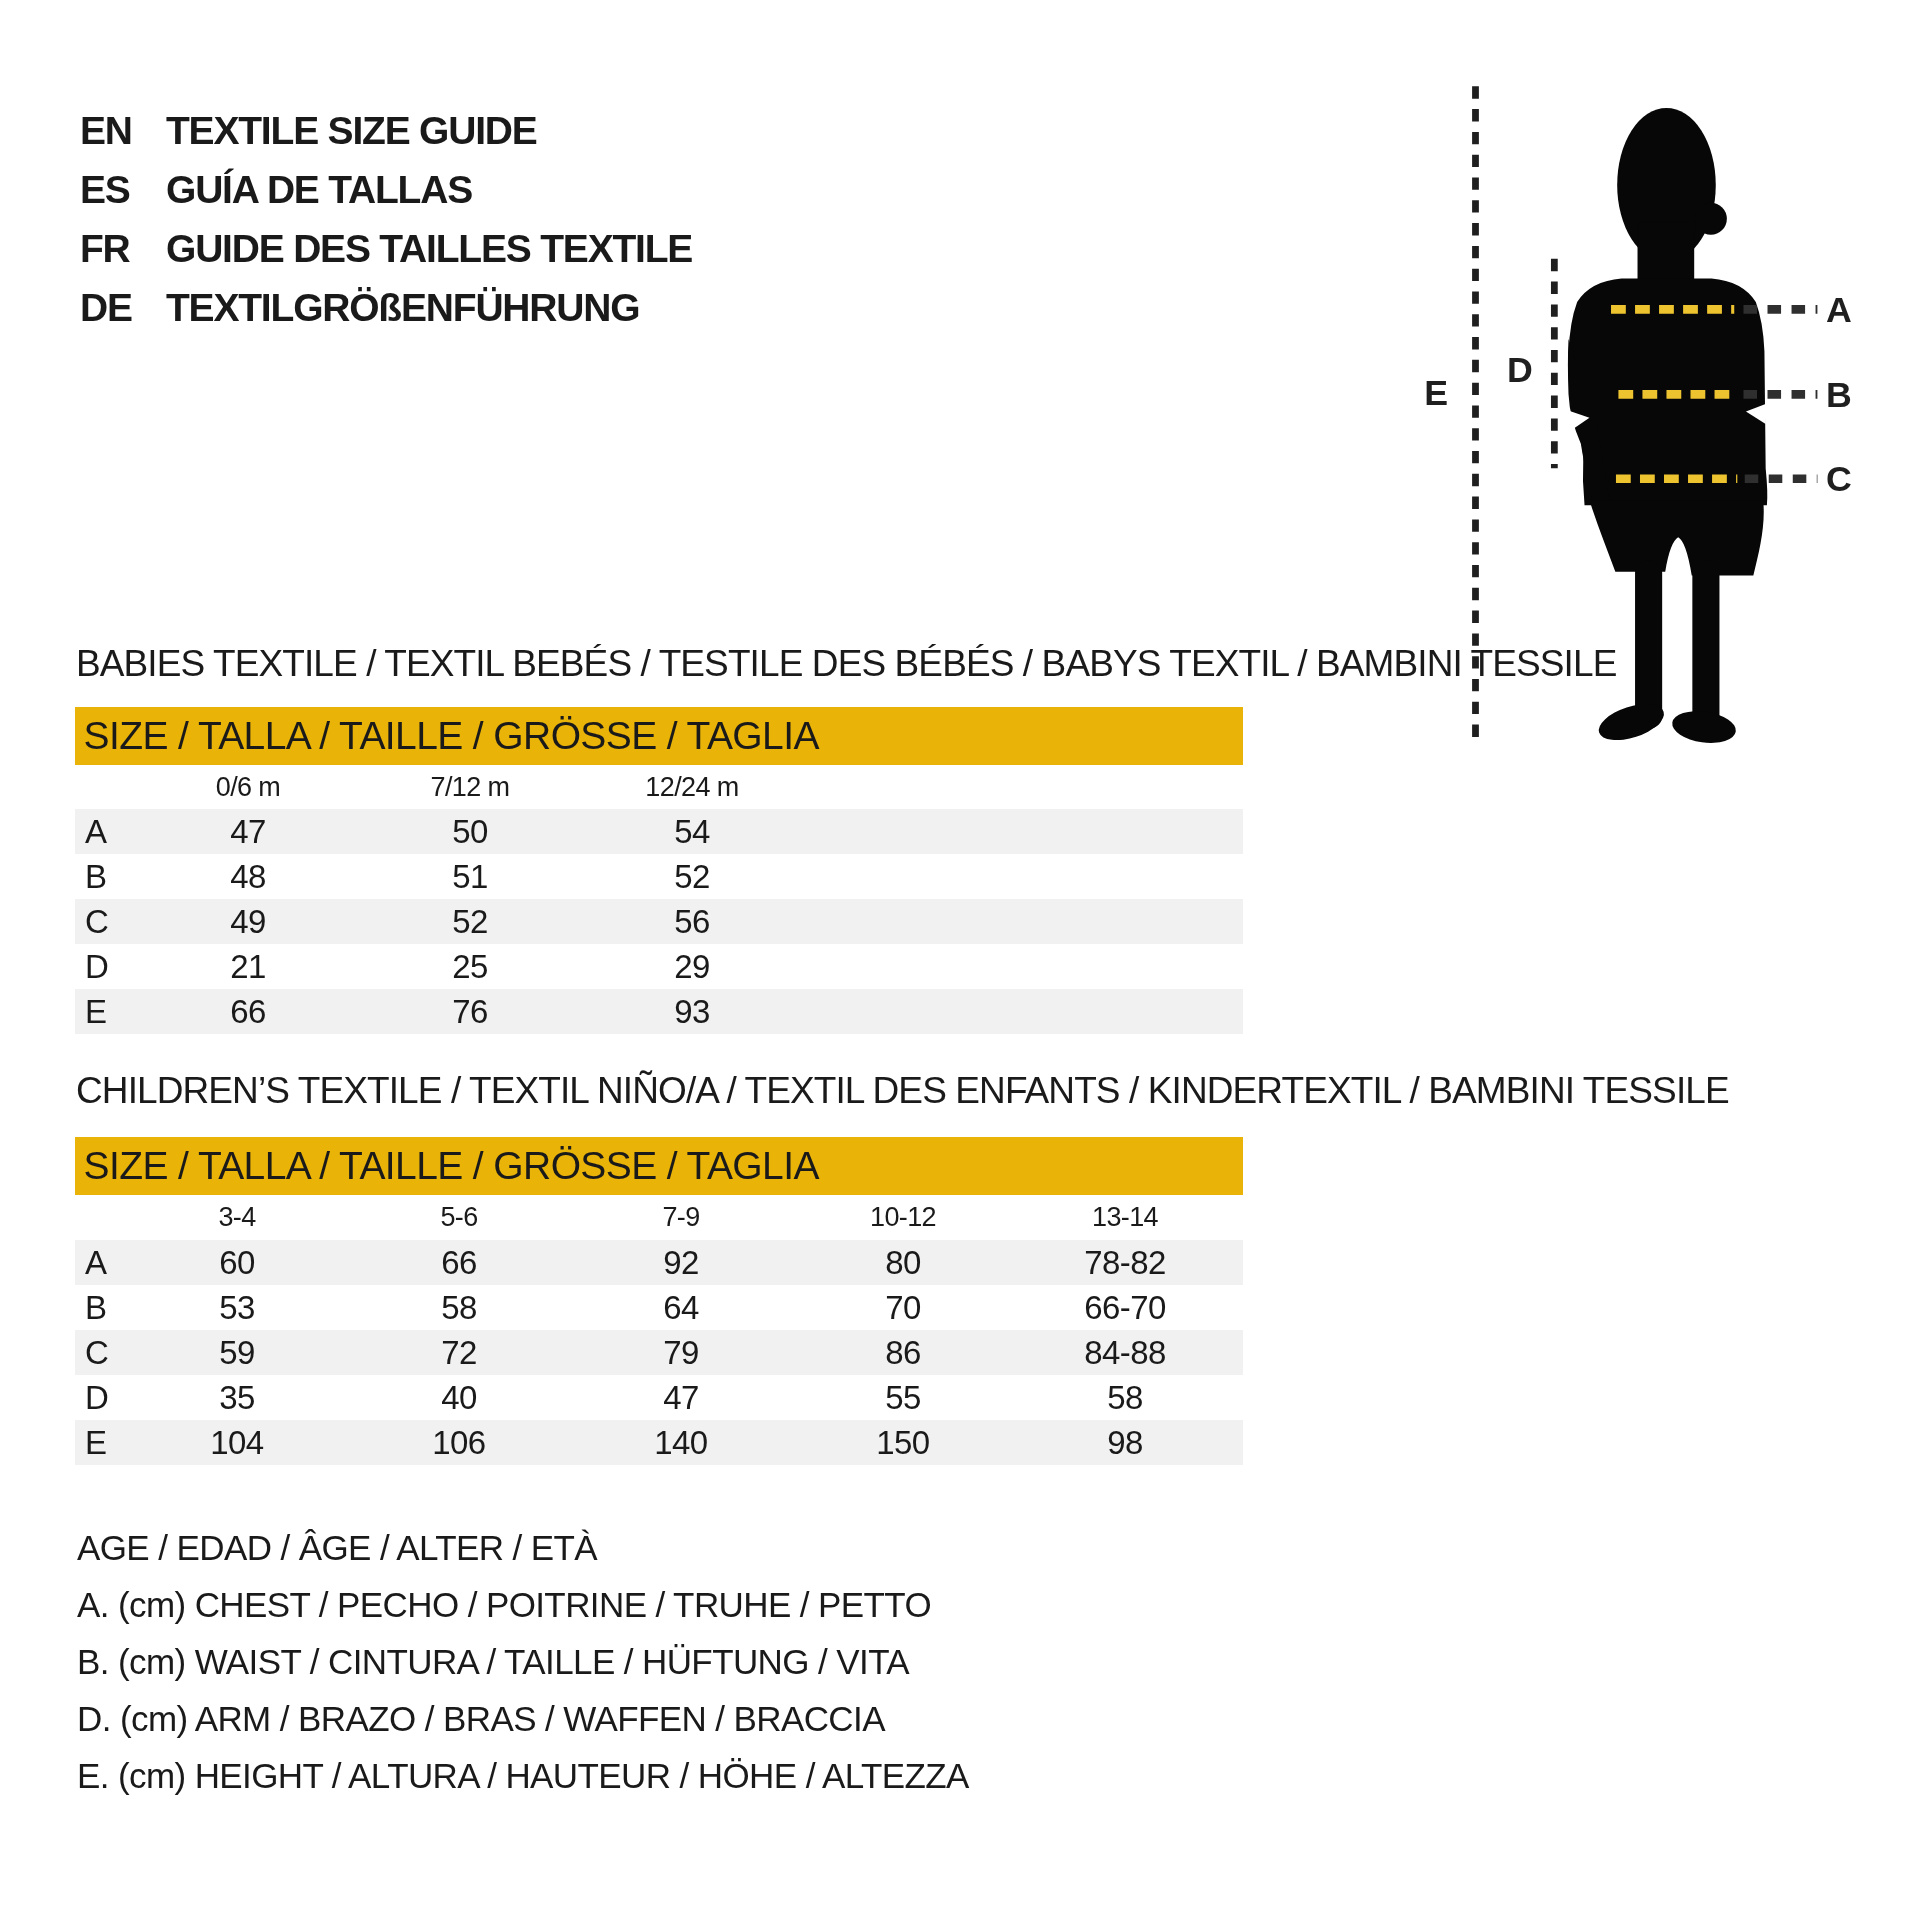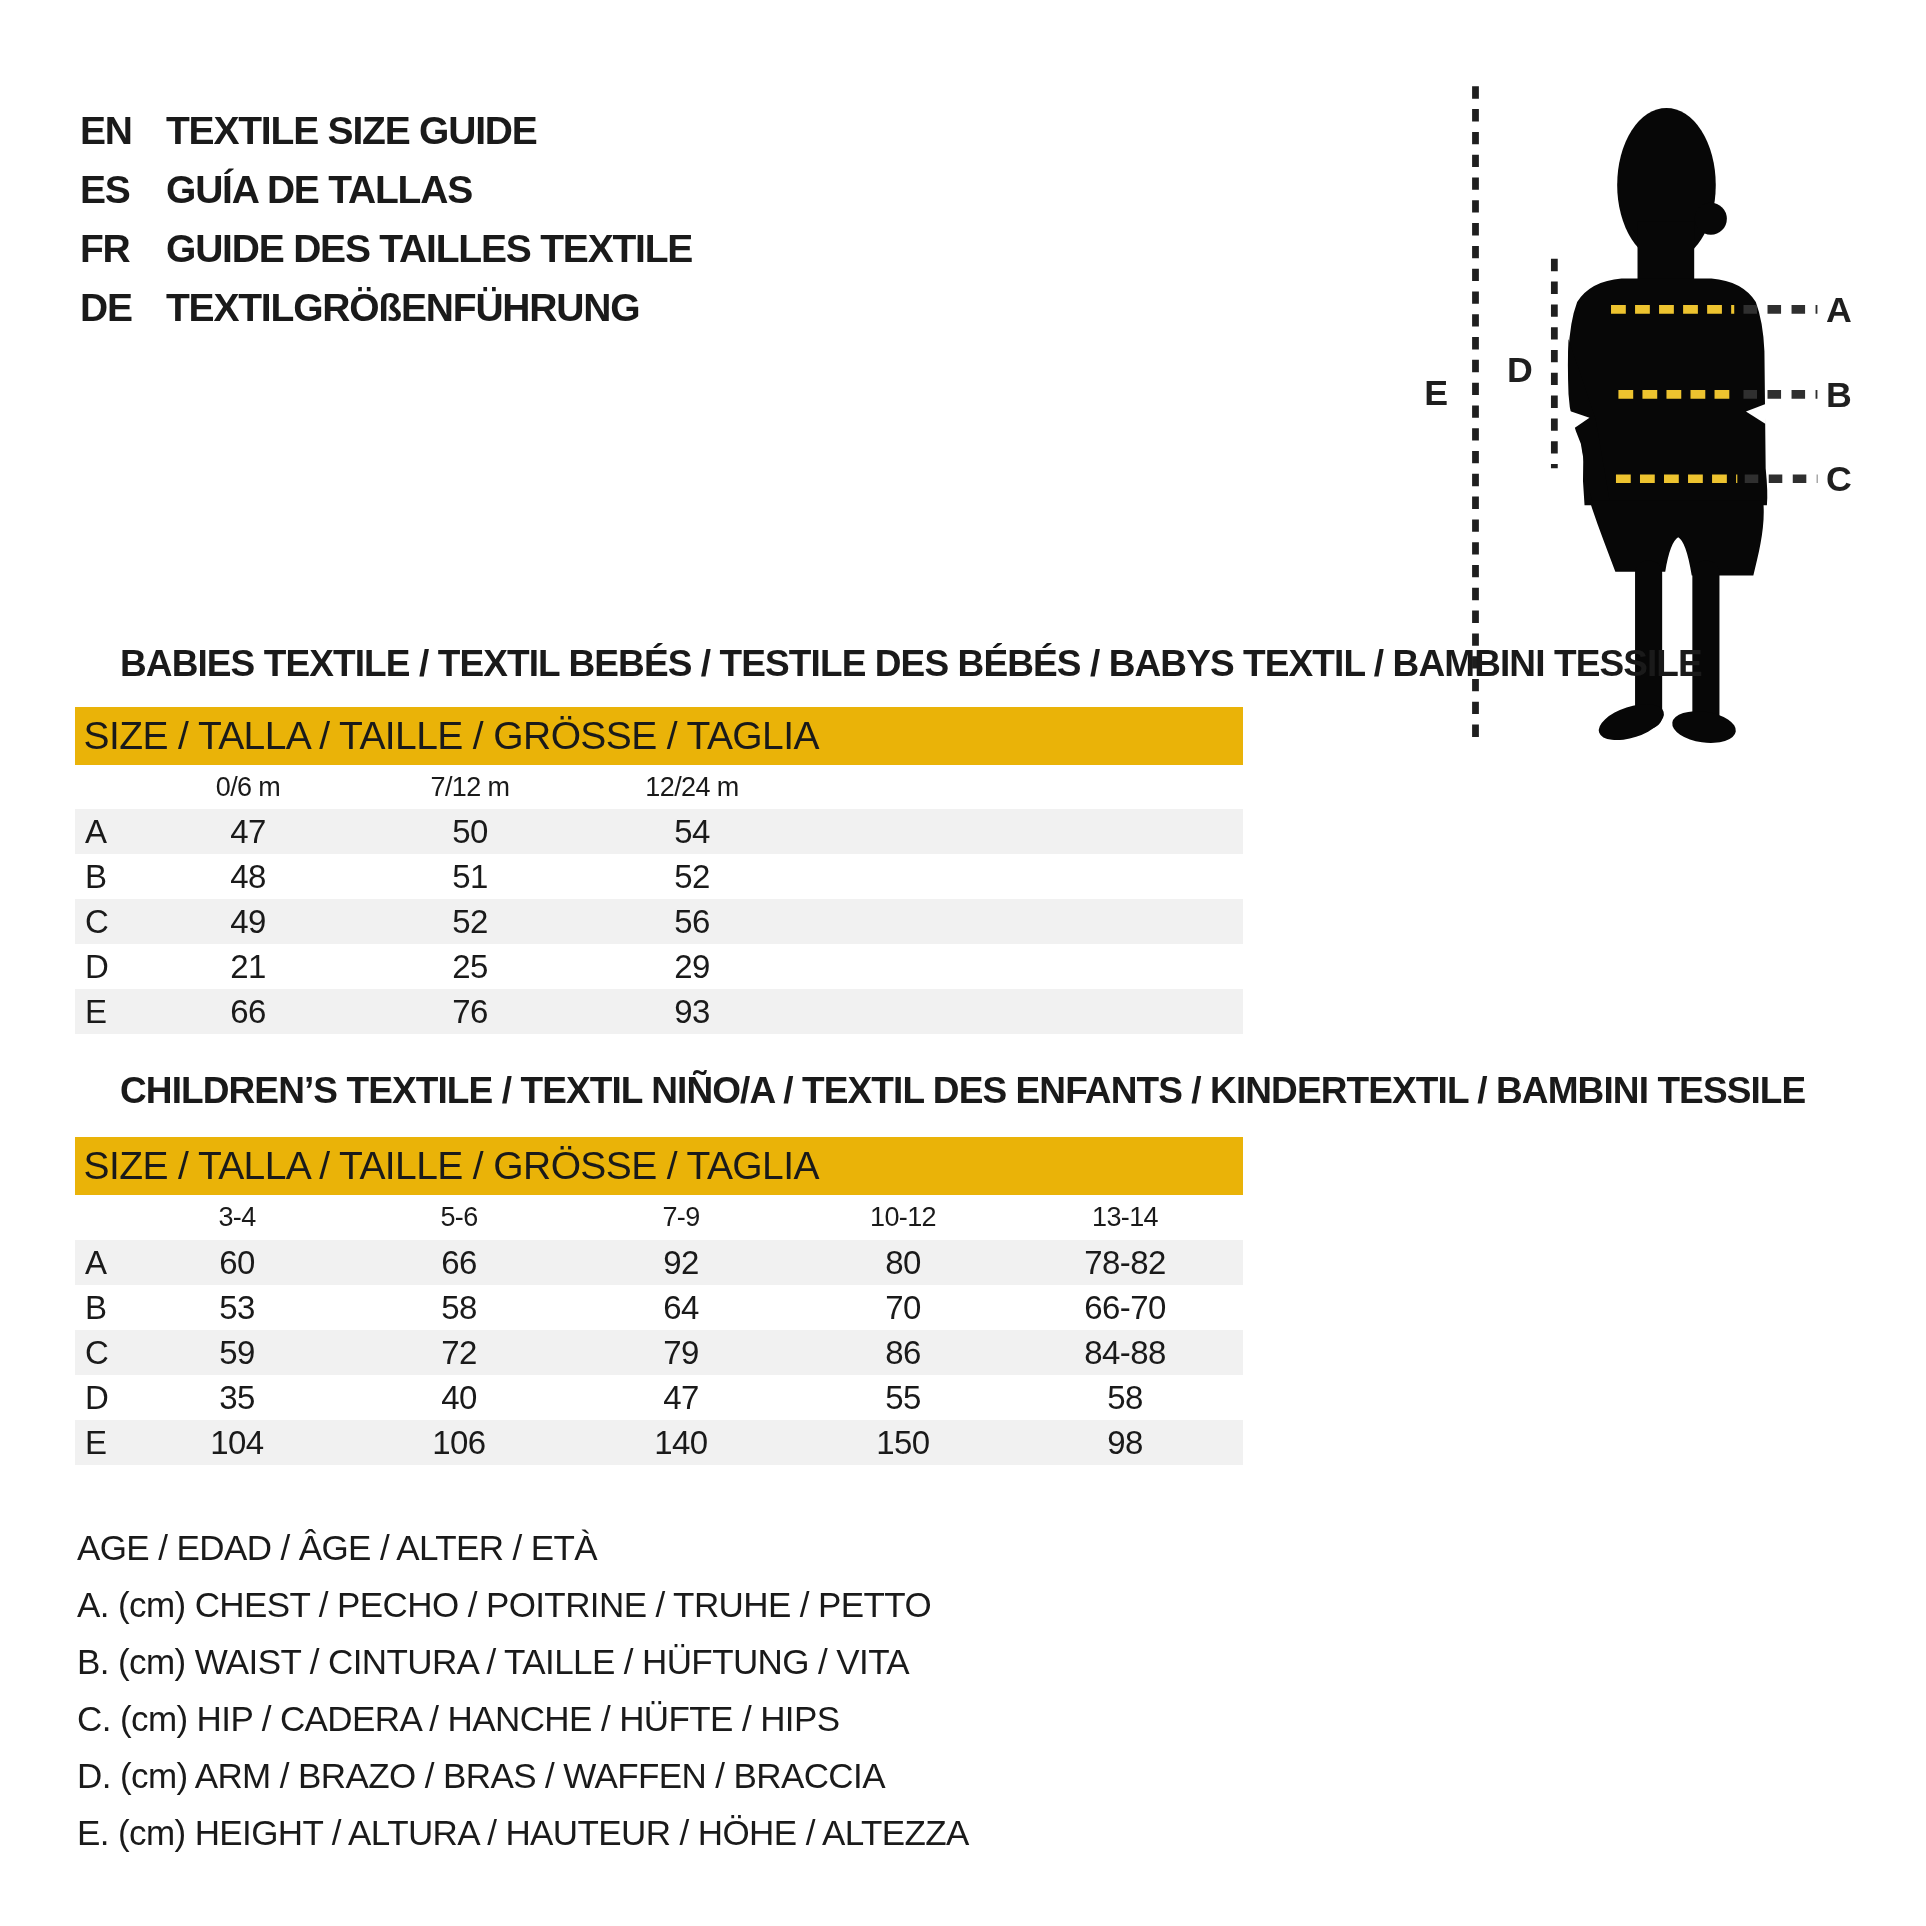--- a/index.html
+++ b/index.html
@@ -9,21 +9,21 @@
   }
   
   .lang-block{position:absolute;left:80px;top:94px;}
   .lang-row{display:flex;height:59px;align-items:flex-end;}
   .lang-code{width:86px;font-size:39px;font-weight:700;letter-spacing:-1.2px;}
   .lang-title{font-size:39px;font-weight:700;letter-spacing:-1.2px;white-space:nowrap;}
 
   
   .section-heading{
     position:absolute;left:76px;height:43px;display:flex;align-items:center;
-    font-size:37px;font-weight:700;letter-spacing:-0.9px;white-space:nowrap;margin-left:44px;
+    font-size:37px;font-weight:400;letter-spacing:-0.9px;white-space:nowrap;
   }
   #babies-heading{top:642px;}
   #children-heading{top:1069px;}
 
   
   .size-table{position:absolute;left:75px;width:1168px;}
   #babies-table{top:707px;}
   #children-table{top:1137px;}
   .table-band{
     height:58px;background:#eab308;display:flex;align-items:center;
@@ -215,17 +215,16 @@
     <span class="cell-c">140</span>
     <span class="cell-c">150</span>
     <span class="cell-c">98</span>
   </div>
 </div>
 
 <div class="legend">
   <div class="legend-line">AGE / EDAD / ÂGE / ALTER / ETÀ</div>
   <div class="legend-line">A. (cm) CHEST / PECHO / POITRINE / TRUHE / PETTO</div>
   <div class="legend-line">B. (cm) WAIST / CINTURA / TAILLE / HÜFTUNG / VITA</div>
-  <div class="legend-line">C. (cm) HIP / CADERA / HANCHE / HÜFTE / HIPS</div>
   <div class="legend-line">D. (cm) ARM / BRAZO / BRAS / WAFFEN / BRACCIA</div>
   <div class="legend-line">E. (cm) HEIGHT / ALTURA / HAUTEUR / HÖHE / ALTEZZA</div>
 </div>
 
 
 </body></html>

